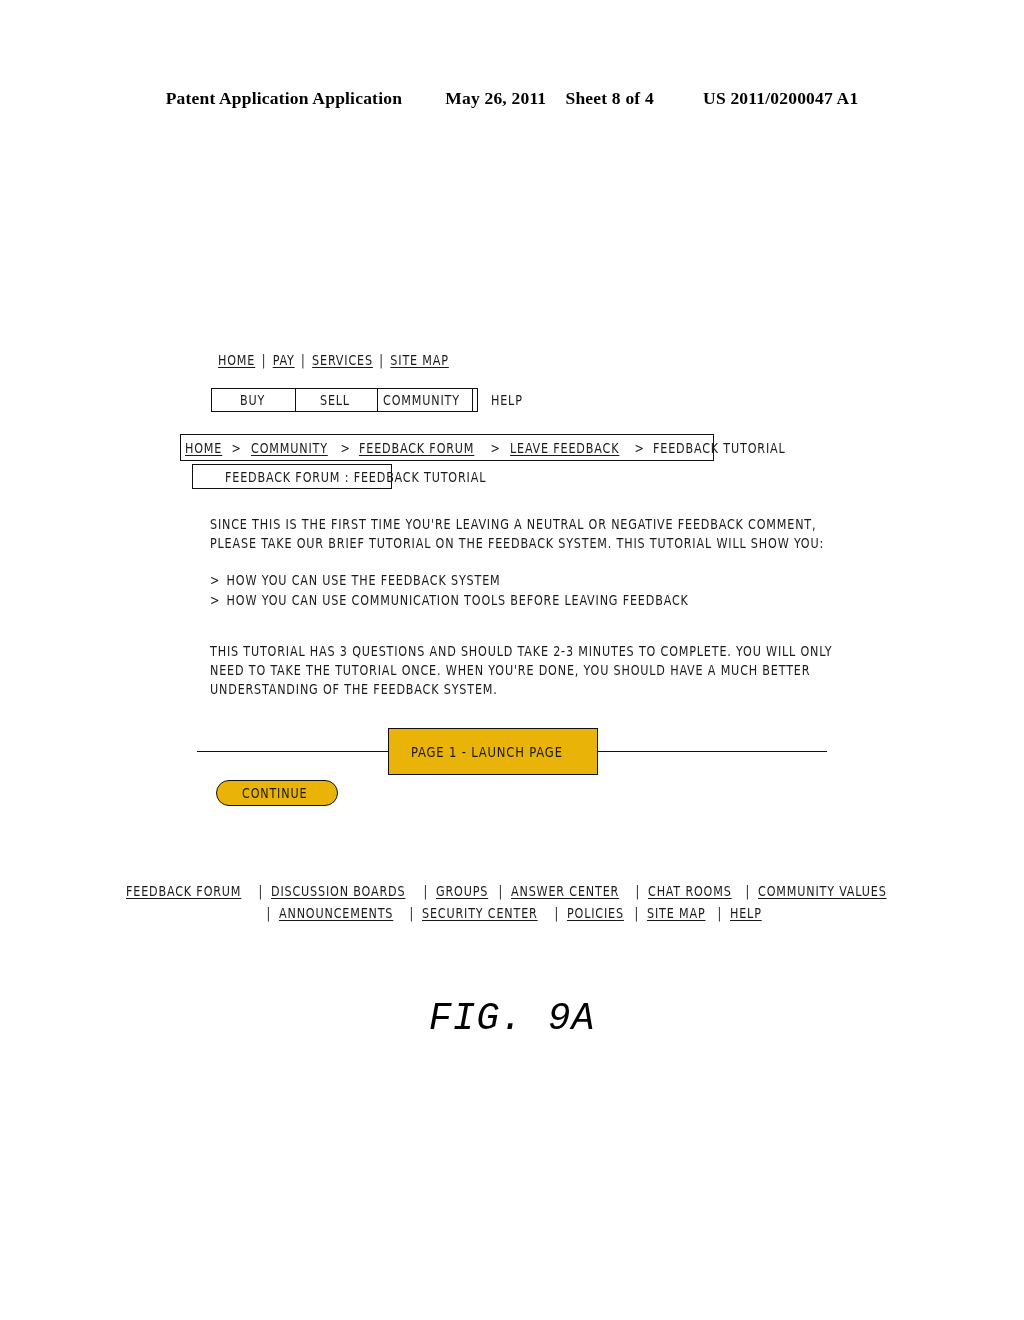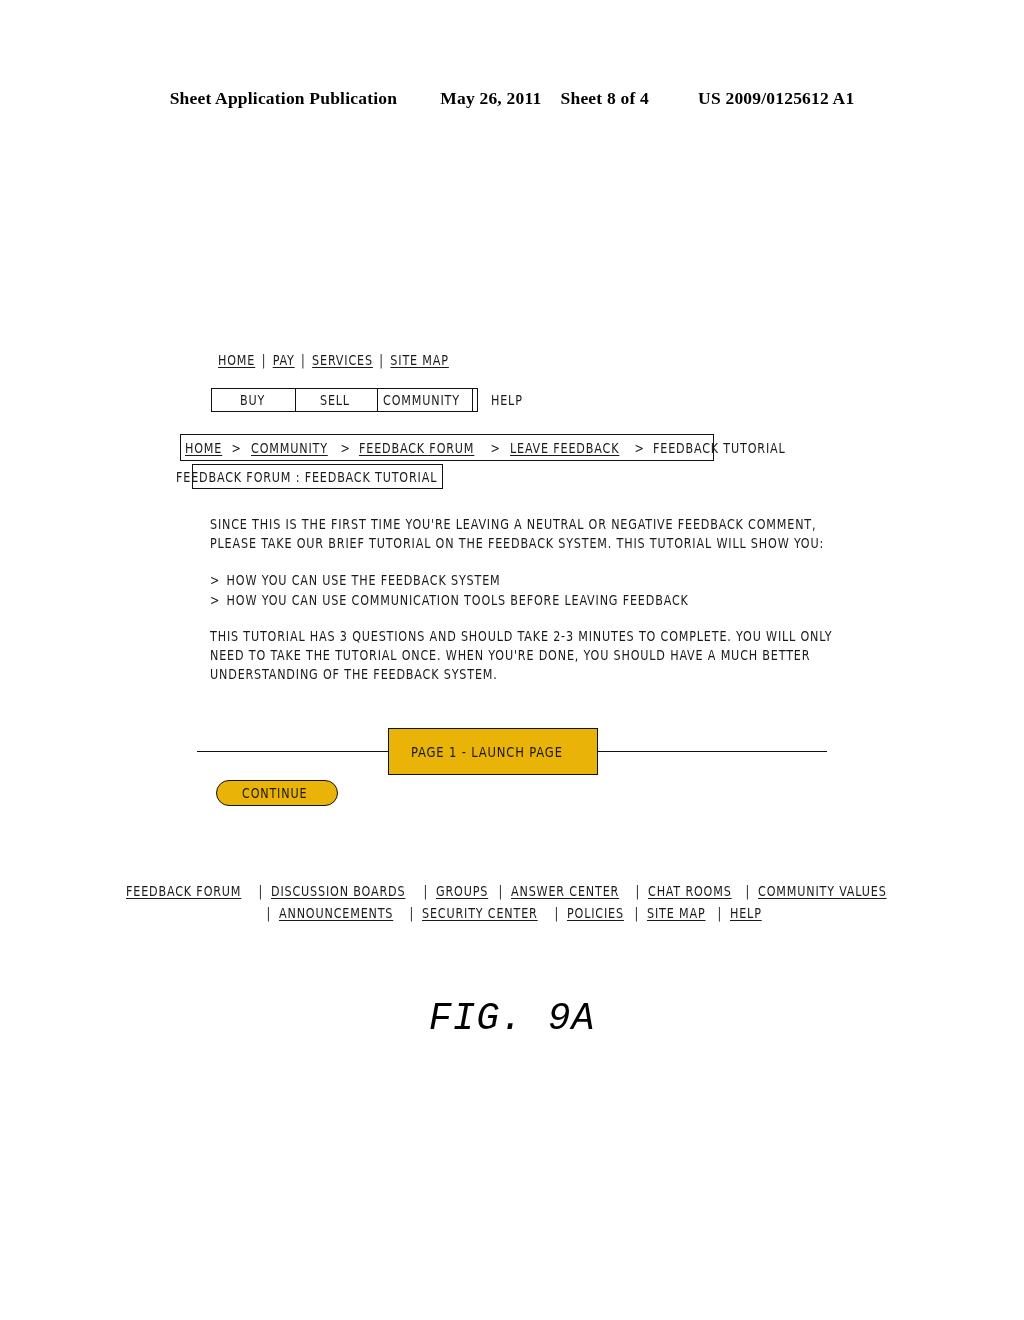--- a/index.html
+++ b/index.html
@@ -118,43 +118,44 @@
   .crumbbox .arrow {
     padding: 0 7px;
     text-decoration: none;
   }
 
   
   .titlebox {
     position: absolute;
     left: 192px;
     top: 464px;
-    width: 251px;
+    width: 200px;
     height: 25px;
     border: 1.3px solid #111;
     background: #fff;
     box-sizing: border-box;
     display: flex;
     align-items: center;
-    justify-content: center;
+    justify-content: flex-start;
+    padding-left: 32px;
   }
 
   
   .copy {
     position: absolute;
     left: 210px;
     top: 515px;
     width: 640px;
   }
   .copy p {
     margin: 0;
     line-height: 19px;
   }
   .copy .para { margin-bottom: 17px; }
-  .bullets { margin: 0 0 17px 0; padding: 0; list-style: none; }
+  .bullets { margin: 0 0 32px 0; padding: 0; list-style: none; }
   .bullets li { line-height: 20px; }
   .bullets .marker { display: inline-block; width: 18px; }
 
   
   .divider-row {
     position: absolute;
     left: 180px;
     top: 728px;
     width: 660px;
     height: 48px;
@@ -231,27 +232,27 @@
     font-family: Liberation Mono, monospace;
     font-style: italic;
     font-size: 38px;
     letter-spacing: 1px;
   }
 </style>
 </head>
 <body>
 
 <div class="pub-header">
-  <span class="seg">Sheet Application Publication</span>
+  <span class="seg">Patent Application Application</span>
   <span class="gap-lg"></span>
   <span class="seg">May 26, 2011</span>
   <span class="gap-md"></span>
   <span class="seg">Sheet 8 of 4</span>
   <span class="gap-xl"></span>
-  <span class="seg">US 2009/0125612 A1</span>
+  <span class="seg">US 2011/0200047 A1</span>
 </div>
 
 <div class="screen">
 
   <div class="topnav wf">
     <span class="link">HOME</span>
     <span class="sep">|</span>
     <span class="link">PAY</span>
     <span class="sep">|</span>
     <span class="link">SERVICES</span>

